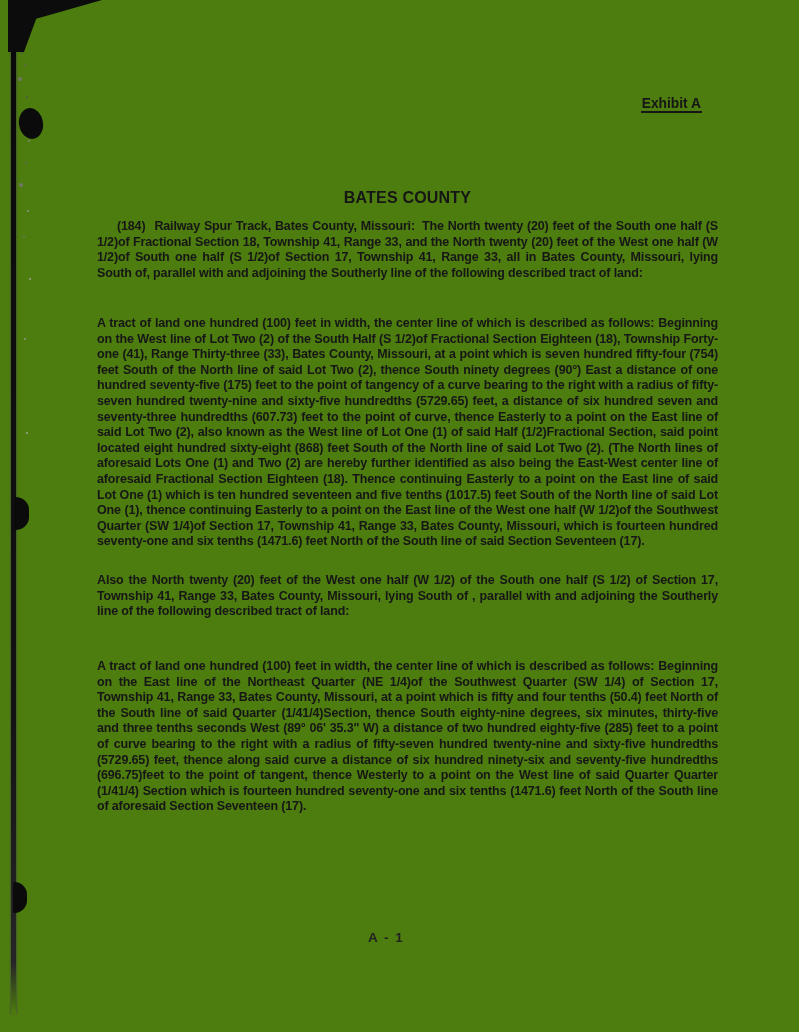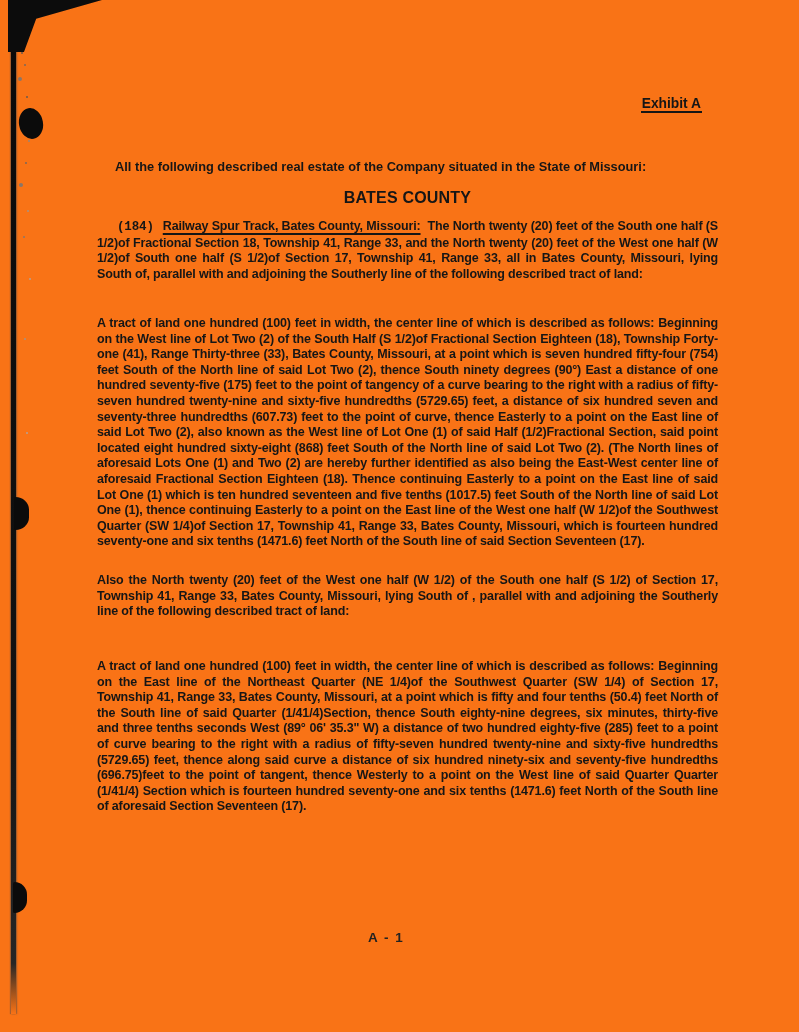--- a/index.html
+++ b/index.html
@@ -1,20 +1,20 @@
 <!DOCTYPE html>
 <html><head>
 <meta charset="utf-8">
 <style>
   html,body { margin:0; padding:0; background:#e8e8e8; }
   .page {
     position:relative;
     width:799px; height:1032px;
     margin:0 auto;
-    background:#f97316;
+    background:#4d7c0f;
     overflow:hidden;
     font-family:"Liberation Sans", sans-serif;
     font-weight:700;
     color:#161616;
   }
 
   
   .edge-line {
     position:absolute; left:11px; top:0; width:5px; height:1014px;
     background:linear-gradient(180deg,#090909 0%,#121212 70%,#262626 95%,rgba(40,40,40,0) 100%);
@@ -56,23 +56,22 @@
   .para {
     position:absolute; left:97px; width:621px; margin:0;
     font-size:12.5px; line-height:15.6px;
     text-align:justify; letter-spacing:-.15px;
   }
   .p1 { top:219px; text-indent:20px; }
   .p2 { top:316px; }
   .p3 { top:573px; }
   .p4 { top:659px; }
 
-  .item-num { margin-right:9px;font-family:Liberation Mono, monospace; }
+  .item-num { margin-right:9px; }
   .item-heading {
-    text-decoration:underline;
     text-underline-offset:2.5px;
     text-decoration-thickness:1.5px;
     margin-right:7px;
   }
 
   .footer {
     position:absolute; top:930px; left:368px;
     font-size:13.5px; font-weight:700; letter-spacing:1.5px; color:#222;
   }
 </style>
@@ -86,21 +85,20 @@
   <div class="speckle-field"></div>
   <div class="hole hole-top"></div>
   <div class="hole hole-mid"></div>
   <div class="hole hole-bot"></div>
 
   <div class="exhibit-wrap">
     <span class="exhibit">Exhibit A</span>
   </div>
 
 
-  <p class="intro">All the following described real estate of the Company situated in the State of Missouri:</p>
 
   <div class="county">BATES COUNTY</div>
 
   <p class="para p1"><span class="item-num">(184)</span><span class="item-heading">Railway Spur Track, Bates County, Missouri:</span><span>The North twenty (20) feet of the South one half (S 1/2)of Fractional Section 18, Township 41, Range 33, and the North twenty (20) feet of the West one half (W 1/2)of South one half (S 1/2)of Section 17, Township 41, Range 33, all in Bates County, Missouri, lying South of, parallel with and adjoining the Southerly line of the following described tract of land:</span></p>
 
   <p class="para p2">A tract of land one hundred (100) feet in width, the center line of which is described as follows: Beginning on the West line of Lot Two (2) of the South Half (S 1/2)of Fractional Section Eighteen (18), Township Forty-one (41), Range Thirty-three (33), Bates County, Missouri, at a point which is seven hundred fifty-four (754) feet South of the North line of said Lot Two (2), thence South ninety degrees (90°) East a distance of one hundred seventy-five (175) feet to the point of tangency of a curve bearing to the right with a radius of fifty-seven hundred twenty-nine and sixty-five hundredths (5729.65) feet, a distance of six hundred seven and seventy-three hundredths (607.73) feet to the point of curve, thence Easterly to a point on the East line of said Lot Two (2), also known as the West line of Lot One (1) of said Half (1/2)Fractional Section, said point located eight hundred sixty-eight (868) feet South of the North line of said Lot Two (2). (The North lines of aforesaid Lots One (1) and Two (2) are hereby further identified as also being the East-West center line of aforesaid Fractional Section Eighteen (18). Thence continuing Easterly to a point on the East line of said Lot One (1) which is ten hundred seventeen and five tenths (1017.5) feet South of the North line of said Lot One (1), thence continuing Easterly to a point on the East line of the West one half (W 1/2)of the Southwest Quarter (SW 1/4)of Section 17, Township 41, Range 33, Bates County, Missouri, which is fourteen hundred seventy-one and six tenths (1471.6) feet North of the South line of said Section Seventeen (17).</p>
   <p class="para p3">Also the North twenty (20) feet of the West one half (W 1/2) of the South one half (S 1/2) of Section 17, Township 41, Range 33, Bates County, Missouri, lying South of , parallel with and adjoining the Southerly line of the following described tract of land:</p>
   <p class="para p4">A tract of land one hundred (100) feet in width, the center line of which is described as follows: Beginning on the East line of the Northeast Quarter (NE 1/4)of the Southwest Quarter (SW 1/4) of Section 17, Township 41, Range 33, Bates County, Missouri, at a point which is fifty and four tenths (50.4) feet North of the South line of said Quarter (1/41/4)Section, thence South eighty-nine degrees, six minutes, thirty-five and three tenths seconds West (89° 06' 35.3" W) a distance of two hundred eighty-five (285) feet to a point of curve bearing to the right with a radius of fifty-seven hundred twenty-nine and sixty-five hundredths (5729.65) feet, thence along said curve a distance of six hundred ninety-six and seventy-five hundredths (696.75)feet to the point of tangent, thence Westerly to a point on the West line of said Quarter Quarter (1/41/4) Section which is fourteen hundred seventy-one and six tenths (1471.6) feet North of the South line of aforesaid Section Seventeen (17).</p>
 
   <div class="footer">A - 1</div>

